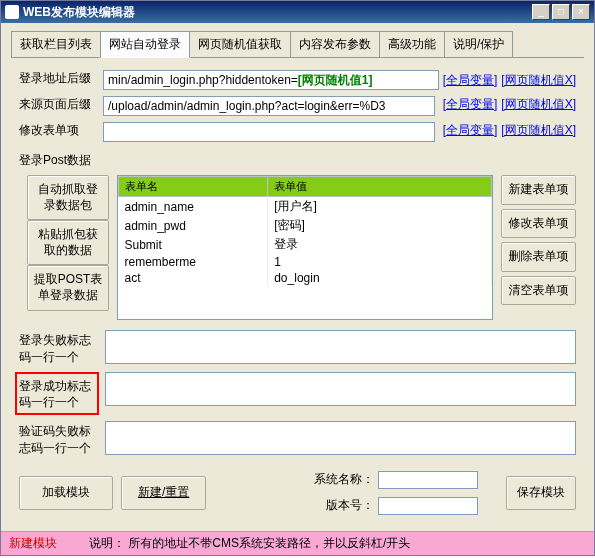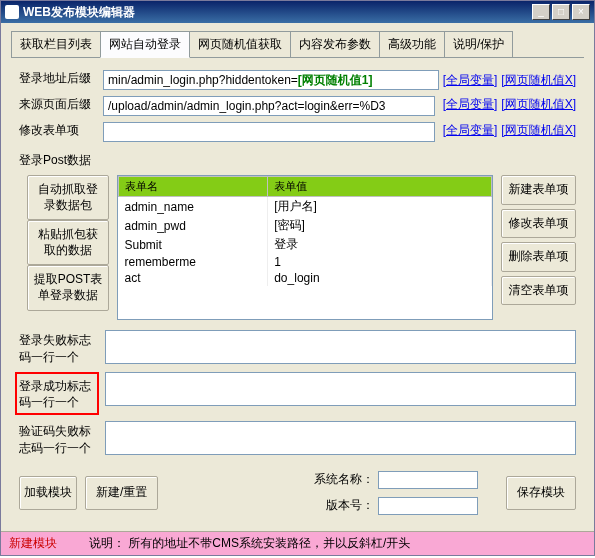--- a/index.html
+++ b/index.html
@@ -167,22 +167,22 @@
       </div>
 
       <div class="textarea-row">
         <div class="textarea-label" style="white-space:pre-line;">验证码失败标
 志码一行一个</div>
         <textarea class="textarea-input" style=""></textarea>
       </div>
     </div>
 
     <div class="bottom-bar">
-      <button class="btn" style="padding:8px 4px;">加载模块</button>
-      <button class="btn" style="padding:8px 10px;">新建/重置</button>
+      <button class="btn" style="padding:8px 22px;">加载模块</button>
+      <button class="btn" style="padding:8px 16px;text-decoration:underline;">新建/重置</button>
       <div class="sys-info">
         <div class="sys-row">
           <span>系统名称：</span>
           <input class="sys-input" style="">
         </div>
         <div class="sys-row">
           <span>版本号：</span>
           <input class="sys-input" style="">
         </div>
       </div>

